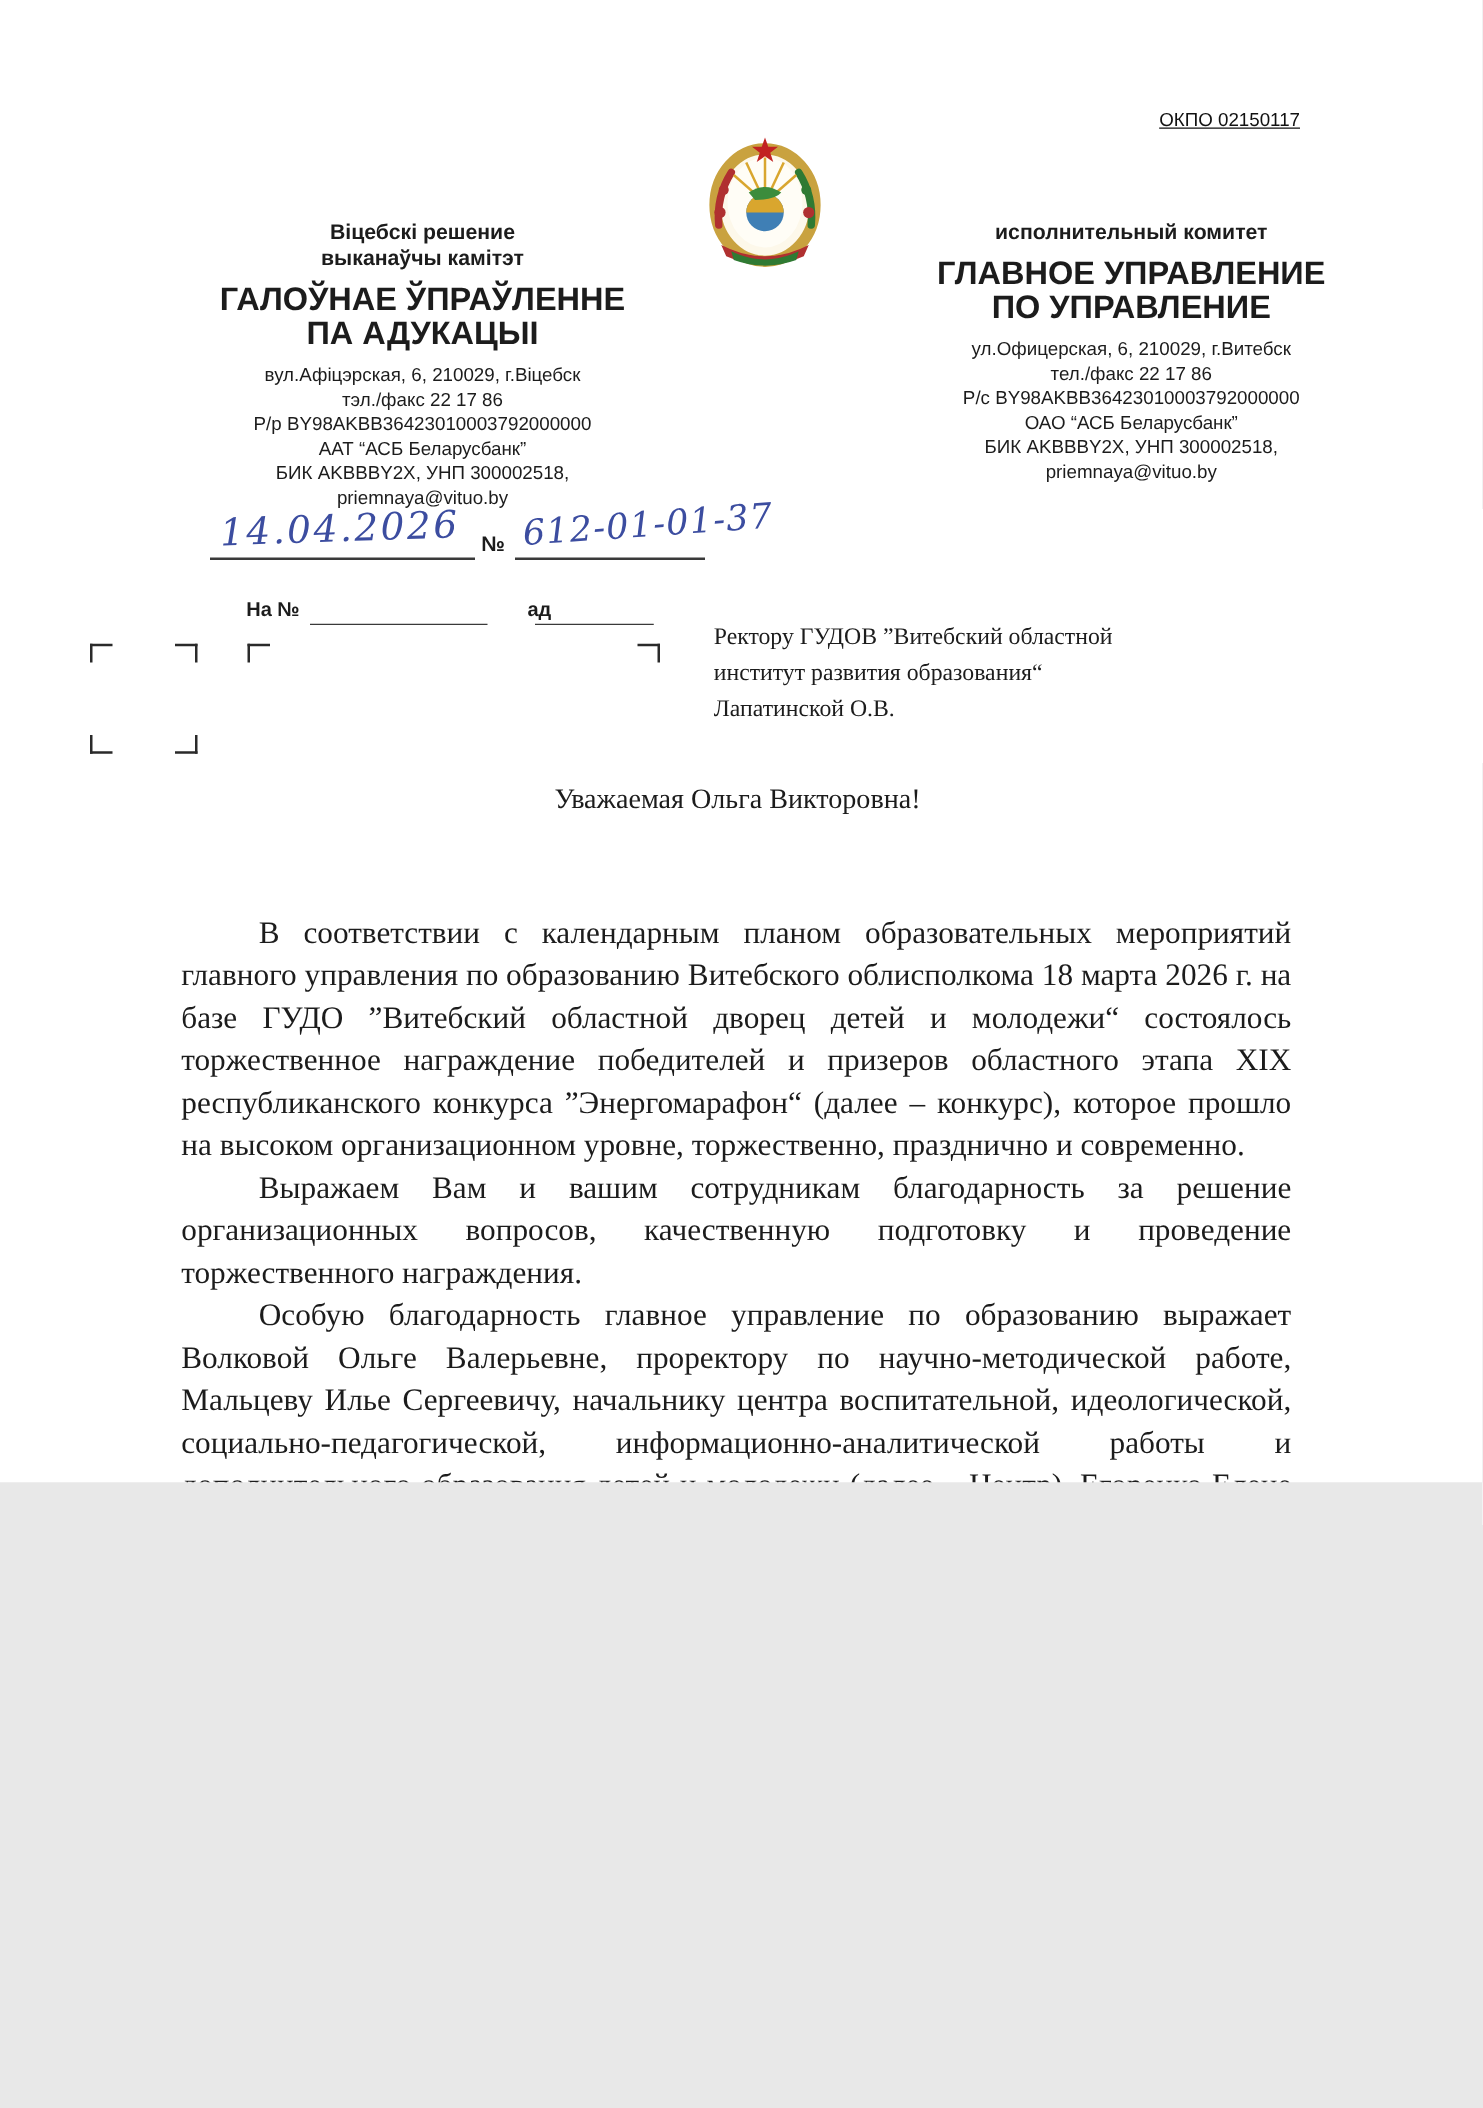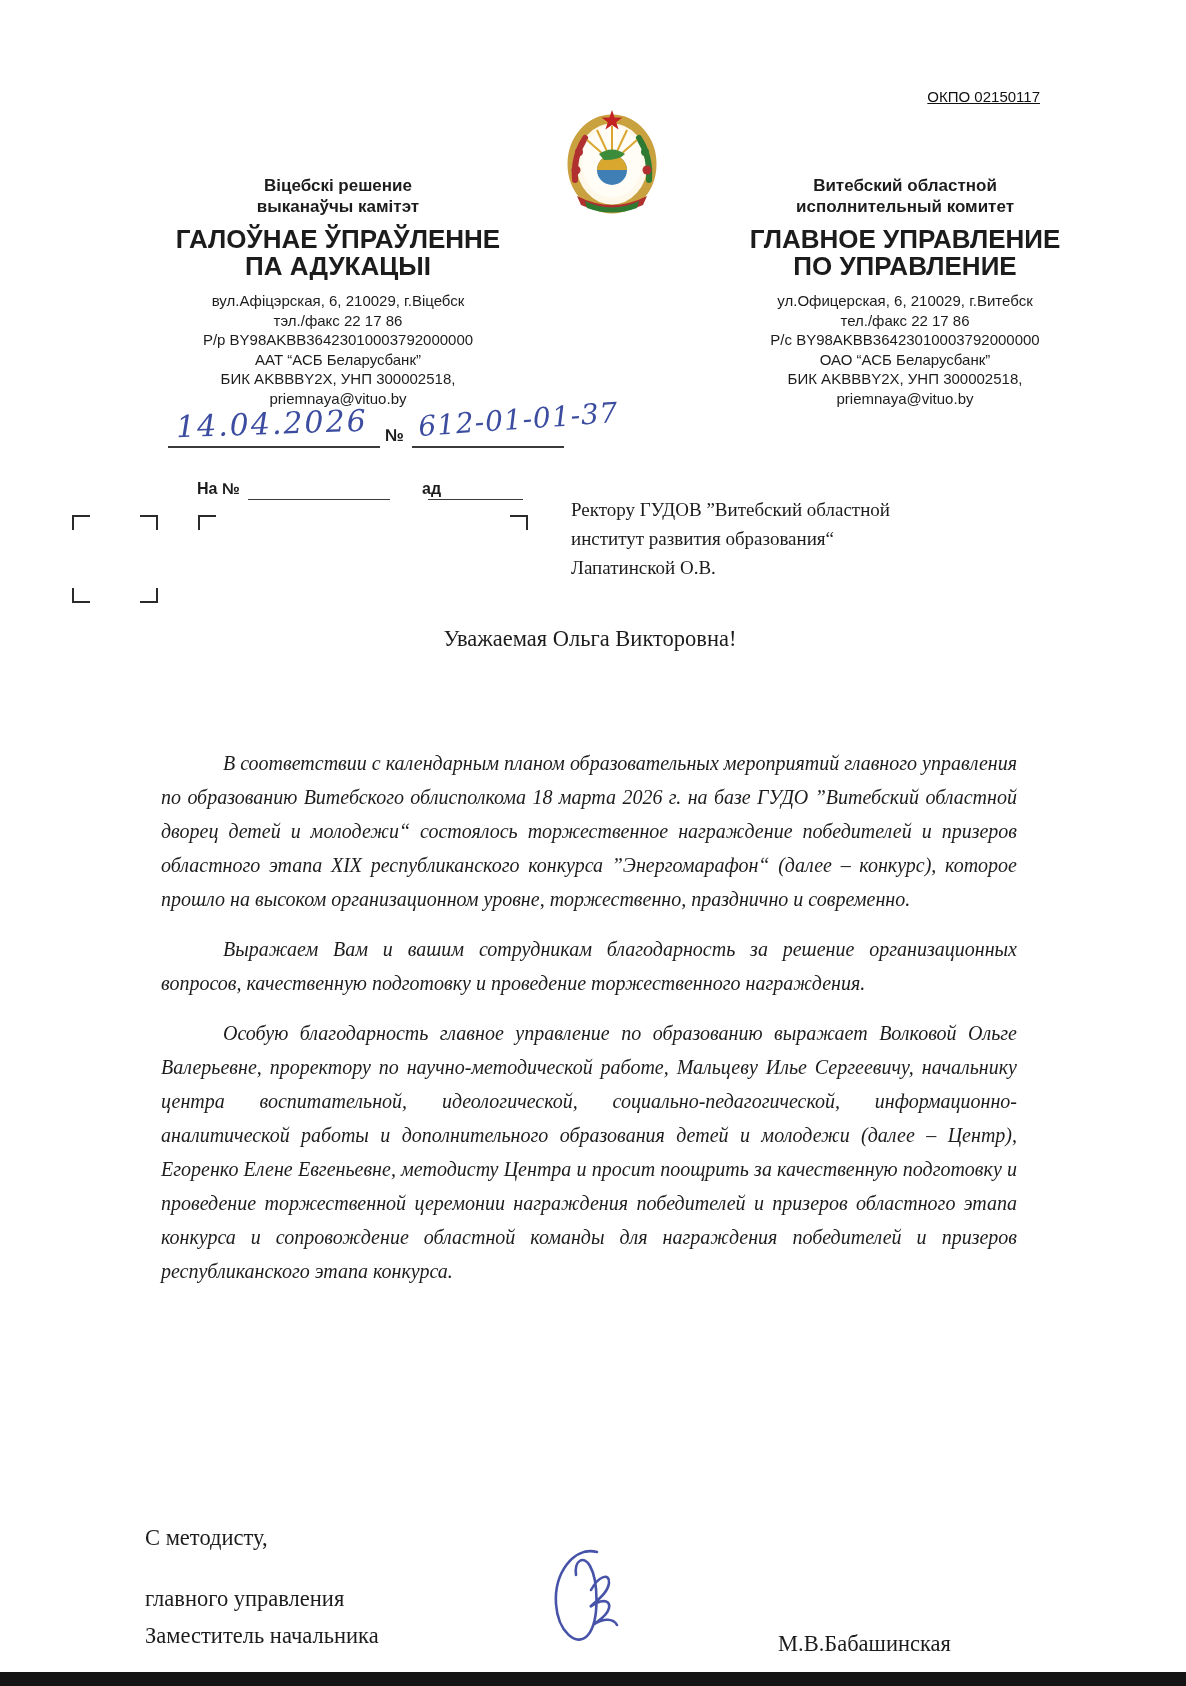--- a/index.html
+++ b/index.html
@@ -1,18 +1,18 @@
 <!DOCTYPE html>
 <html><head>
 <meta charset="utf-8">
 <style>
   html,body{margin:0;padding:0;background:#e8e8e8;}
   .page{
     position:relative;
-    width:1186px;height:1686px;
+    width:1186px;height:1186px;
     background:#ffffff;
     overflow:hidden;
     font-family:"Liberation Serif", serif;
     color:#1c1c1c;
   }
   .abs{position:absolute;}
 
   
   .okpo{
     left:860px;top:88px;width:180px;
@@ -61,23 +61,23 @@
     font-size:19px;line-height:29px;
   }
 
   
   .salutation{
     left:145px;top:626px;width:890px;
     text-align:center;font-size:22.5px;
   }
   .body-text{ left:145px;top:730px;width:888px; }
   .body-text p{
-    margin:16px;
-    font-size:20px;line-height:34px;
-    text-align:justify;text-indent:62px;font-style:italic;
+    margin:0;
+    font-size:25px;line-height:34px;
+    text-align:justify;text-indent:62px;
   }
 
   
   .regards{ left:145px;top:1525px;font-size:22.5px; }
   .position{ left:145px;top:1580px;font-size:22.5px;line-height:37px; }
   .signer{ left:778px;top:1631px;font-size:22.5px; }
   .sig-wrap{ left:545px;top:1544px; }
 
   .bottom-bar{ left:0;top:1672px;width:1186px;height:14px;background:#141414; }
 </style>
@@ -129,21 +129,20 @@
       <div>тэл./факс 22 17 86</div>
       <div>Р/р BY98AKBB36423010003792000000</div>
       <div>ААТ “АСБ Беларусбанк”</div>
       <div>БИК AKBBBY2X, УНП 300002518,</div>
       <div>priemnaya@vituo.by</div>
     </div>
   </div>
 
   <div class="abs col col-right">
     <div class="committee">
-      <div>Витебский областной</div>
       <div>исполнительный комитет</div>
     </div>
     <div class="department">
       <div>ГЛАВНОЕ УПРАВЛЕНИЕ</div>
       <div>ПО УПРАВЛЕНИЕ</div>
     </div>
     <div class="details">
       <div>ул.Офицерская, 6, 210029, г.Витебск</div>
       <div>тел./факс 22 17 86</div>
       <div>Р/с BY98AKBB36423010003792000000</div>

